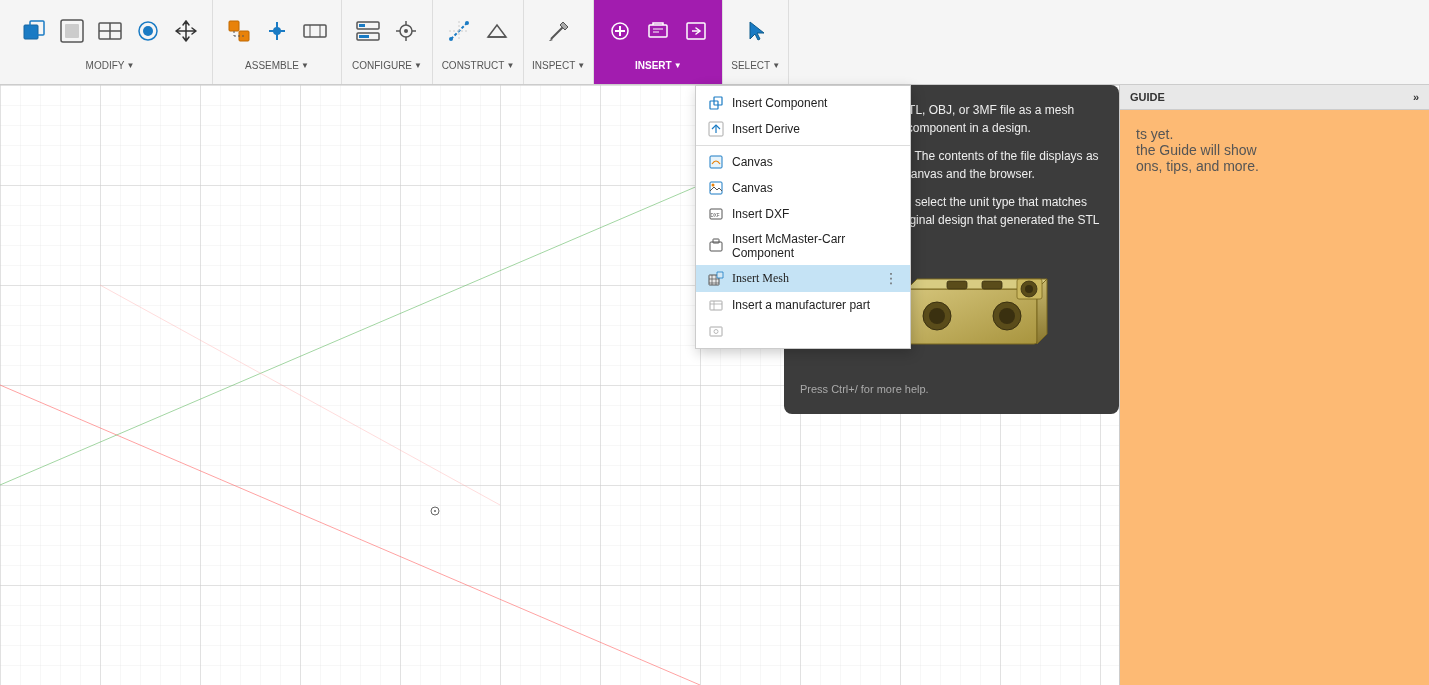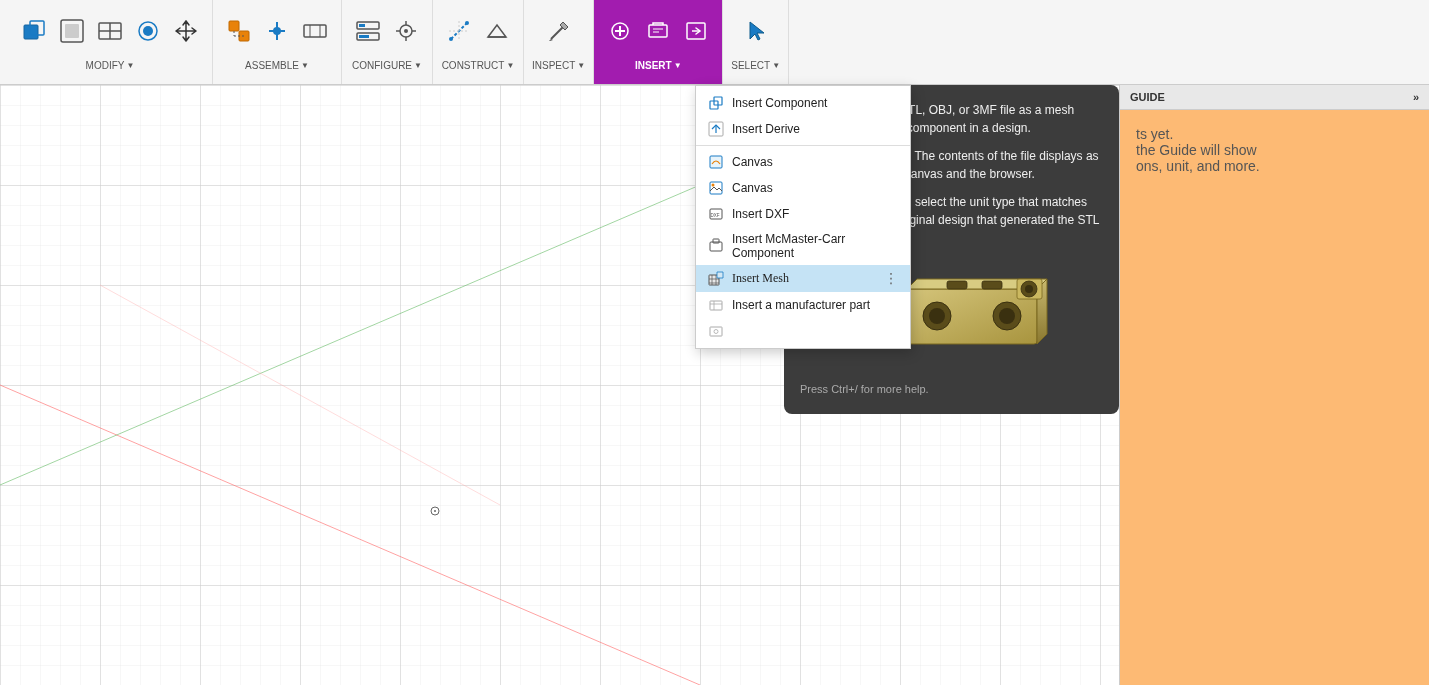--- a/index.html
+++ b/index.html
@@ -450,21 +450,21 @@
   </div>
 
   <div class="right-panel">
     <div class="guide-header">
       <span>GUIDE</span>
       <span>»</span>
     </div>
     <div style="padding: 16px; font-size: 14px; color: #555;">
       <p>ts yet.</p>
       <p>the Guide will show</p>
-      <p>ons, unit, and more.</p>
+      <p>ons, tips, and more.</p>
     </div>
   </div>
 
 </div>
 
 <div class="dropdown-menu">
 
   <div class="menu-item">
     <div class="icon-placeholder">
       <svg width="16" height="16" viewBox="0 0 16 16" fill="none">

